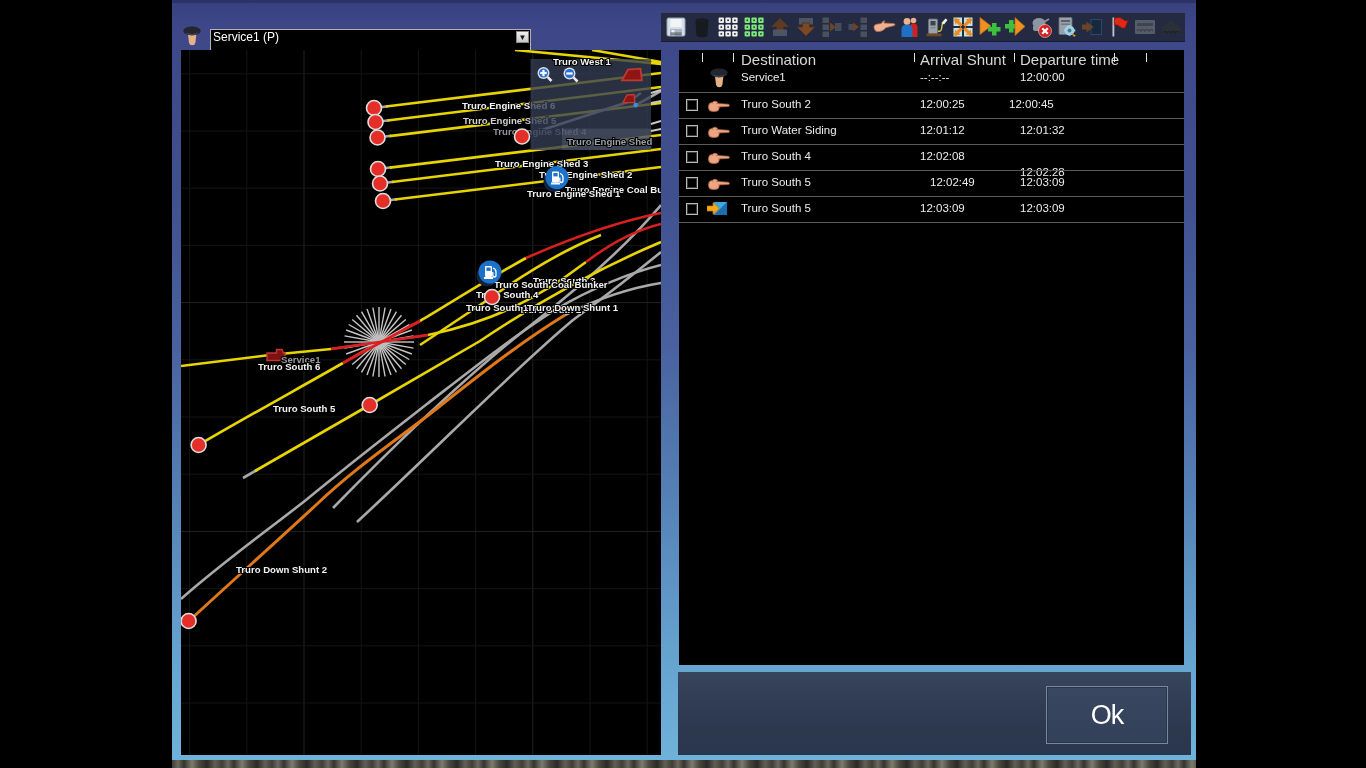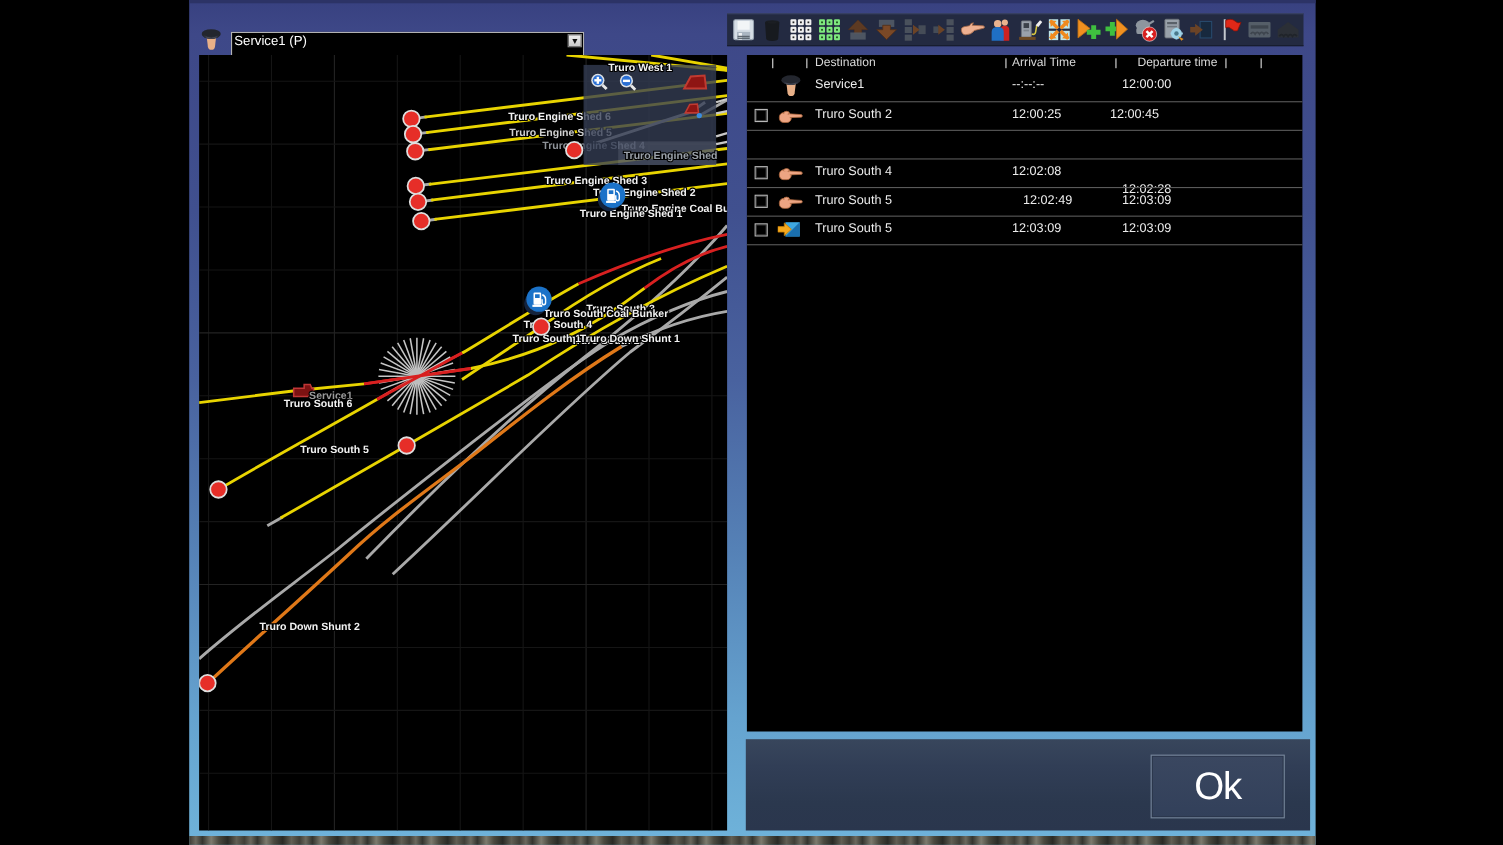--- a/index.html
+++ b/index.html
@@ -18,33 +18,33 @@
   background:linear-gradient(180deg,#efefef,#c9c9c9); border:1px solid #888; color:#111; font-size:8px; line-height:11px; text-align:center; }
 #drvhead { position:absolute; left:11px; top:25px; }
 
 #tbar { position:absolute; left:489px; top:12px; width:524px; height:30px; background:#232a41;
   border-top:1px solid #3b4468; border-bottom:1px solid #171c2e; }
 .ti { position:absolute; top:2px; width:24px; height:24px; }
 
 #list { position:absolute; left:507px; top:50px; width:505px; height:615px; background:#000; color:#e8e8e8; }
 .hsep { position:absolute; left:0; width:505px; height:1px; background:#5a5a5a; }
 .vbar { position:absolute; top:3px; width:1px; height:9px; background:#e0e0e0; }
-.htxt { position:absolute; top:1px; font-size:11px; color:#d8d8d8; }
+.htxt { position:absolute; top:1px; font-size:15px; color:#d8d8d8; }
 .row { position:absolute; left:0; width:505px; height:26px; }
 .rtxt { position:absolute; font-size:11.5px; color:#ececec; top:6px; }
 .cbx { position:absolute; left:7px; top:7px; width:12px; height:12px; background:#000;
   border:1px solid #b8b8b8; box-shadow:inset 0 0 0 1px #3a3a3a; }
 .ricon { position:absolute; left:28px; top:5px; }
 
 #bbar { position:absolute; left:506px; top:672px; width:513px; height:83px;
   background:linear-gradient(180deg,#38465c 0%,#313e56 30%,#2b384e 70%,#2a364d 100%); }
 #okbtn { position:absolute; left:368px; top:14px; width:122px; height:58px;
   background:linear-gradient(180deg,#3a4760,#32405a);
   border:1px solid #77879c; box-shadow:inset 0 0 0 1px #2a3549;
-  color:#fff; font-size:35px; text-align:center; line-height:56px; letter-spacing:-1px; }
+  color:#fff; font-size:27px; text-align:center; line-height:56px; letter-spacing:-1px; }
 
 #tex { position:absolute; left:0; top:760px; width:1024px; height:8px;
   background:repeating-linear-gradient(90deg,#3e3d36 0px,#6b695e 6px,#34352f 12px,#7d7b6e 20px,#4a493f 27px,#2a2b26 35px,#615f54 43px,#403f37 50px);}
 </style>
 </head>
 <body>
 <div id="win">
   <div id="topdark"></div>
   <div id="drvhead"><svg width="18" height="21" viewBox="0 0 18 21">
         <path d="M4.8,7.5 L6,17.7 q0.6,2.6 3.2,2.6 q2.6,0 3.2,-2.6 L13.6,7.5 Z" fill="#e8b088"></path>
@@ -354,22 +354,22 @@
         <circle cx="341" cy="86.5" r="7.5" fill="#e62e28" stroke="#dedede" stroke-width="1.6"></circle>
         <circle cx="311" cy="247" r="7.5" fill="#e62e28" stroke="#dedede" stroke-width="1.6"></circle>
         <circle cx="17.6" cy="395" r="7.5" fill="#e62e28" stroke="#dedede" stroke-width="1.6"></circle>
         <circle cx="188.7" cy="355" r="7.5" fill="#e62e28" stroke="#dedede" stroke-width="1.6"></circle>
         <circle cx="7.6" cy="571" r="7.5" fill="#e62e28" stroke="#dedede" stroke-width="1.6"></circle>
 <text x="372" y="14.5" font-size="9.6" font-weight="bold" fill="#f2f2f2" style="paint-order:stroke;stroke:#000;stroke-width:2px">Truro West 1</text>
 </svg>
     </div>
   <div id="list">
       <div class="htxt" style="left:62px">Destination</div>
-      <div class="htxt" style="left:241px">Arrival Time</div>
-      <div class="htxt" style="left:355px">Departure time</div>
+      <div class="htxt" style="left:241px">Arrival Shunt</div>
+      <div class="htxt" style="left:341px">Departure time</div>
       <div class="vbar" style="left:22.5px"></div>
       <div class="vbar" style="left:54px"></div>
       <div class="vbar" style="left:235px"></div>
       <div class="vbar" style="left:335px"></div>
       <div class="vbar" style="left:435px"></div>
       <div class="vbar" style="left:467px"></div>
       <div class="row" style="top:14px;height:28px">
         <div style="position:absolute;left:31px;top:3px"><svg width="18" height="21" viewBox="0 0 18 21">
             <path d="M4.8,7.5 L6,17.7 q0.6,2.6 3.2,2.6 q2.6,0 3.2,-2.6 L13.6,7.5 Z" fill="#e8b088"></path>
             <path d="M5.2,9 q3.8,2.2 7.6,0 l0.4,-2.5 l-8.4,0 Z" fill="#c58757"></path>
@@ -387,20 +387,32 @@
         <div class="ricon" style="top:6px"><svg width="23" height="14" viewBox="0 0 23 14">
             <rect x="1.5" y="4.4" width="10.8" height="9" rx="4" fill="#eda583" stroke="#a8643c" stroke-width="0.8"></rect>
             <ellipse cx="8" cy="4.9" rx="2.6" ry="1.7" fill="#eda583" stroke="#a8643c" stroke-width="0.7"></ellipse>
             <path d="M9.5,5.4 L21.2,6.2 q1.2,0.1 1.2,1.2 q0,1.1 -1.3,1.15 L9.5,9 Z" fill="#eda583" stroke="#a8643c" stroke-width="0.7"></path>
             <rect x="3" y="5.6" width="8" height="7" rx="3.6" fill="#eda583"></rect>
           </svg></div>
         <div class="rtxt" style="left:62px;top:6px">Truro South 2</div>
         <div class="rtxt" style="left:241px;top:6px">12:00:25</div>
         <div class="rtxt" style="left:330px;top:6px">12:00:45</div>
       </div>
+      <div class="row" style="top:68px;height:26px">
+        <div class="cbx"></div>
+        <div class="ricon" style="top:6px"><svg width="23" height="14" viewBox="0 0 23 14">
+            <rect x="1.5" y="4.4" width="10.8" height="9" rx="4" fill="#eda583" stroke="#a8643c" stroke-width="0.8"></rect>
+            <ellipse cx="8" cy="4.9" rx="2.6" ry="1.7" fill="#eda583" stroke="#a8643c" stroke-width="0.7"></ellipse>
+            <path d="M9.5,5.4 L21.2,6.2 q1.2,0.1 1.2,1.2 q0,1.1 -1.3,1.15 L9.5,9 Z" fill="#eda583" stroke="#a8643c" stroke-width="0.7"></path>
+            <rect x="3" y="5.6" width="8" height="7" rx="3.6" fill="#eda583"></rect>
+          </svg></div>
+        <div class="rtxt" style="left:62px;top:6px">Truro Water Siding</div>
+        <div class="rtxt" style="left:241px;top:6px">12:01:12</div>
+        <div class="rtxt" style="left:341px;top:6px">12:01:32</div>
+      </div>
       <div class="row" style="top:94px;height:26px">
         <div class="cbx"></div>
         <div class="ricon" style="top:6px"><svg width="23" height="14" viewBox="0 0 23 14">
             <rect x="1.5" y="4.4" width="10.8" height="9" rx="4" fill="#eda583" stroke="#a8643c" stroke-width="0.8"></rect>
             <ellipse cx="8" cy="4.9" rx="2.6" ry="1.7" fill="#eda583" stroke="#a8643c" stroke-width="0.7"></ellipse>
             <path d="M9.5,5.4 L21.2,6.2 q1.2,0.1 1.2,1.2 q0,1.1 -1.3,1.15 L9.5,9 Z" fill="#eda583" stroke="#a8643c" stroke-width="0.7"></path>
             <rect x="3" y="5.6" width="8" height="7" rx="3.6" fill="#eda583"></rect>
           </svg></div>
         <div class="rtxt" style="left:62px;top:6px">Truro South 4</div>
         <div class="rtxt" style="left:241px;top:6px">12:02:08</div>

